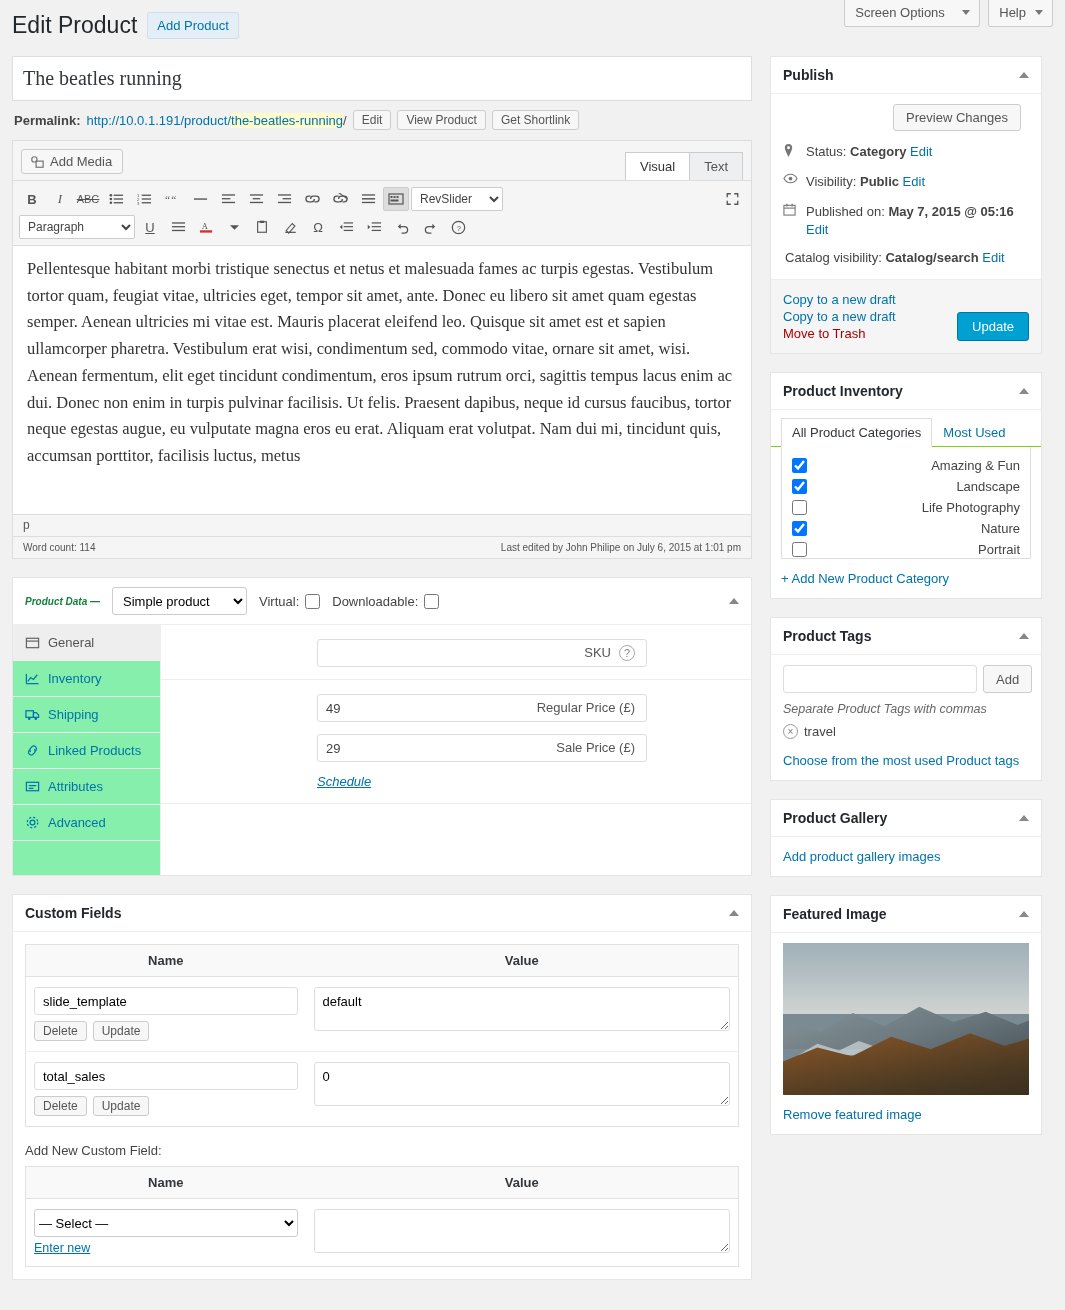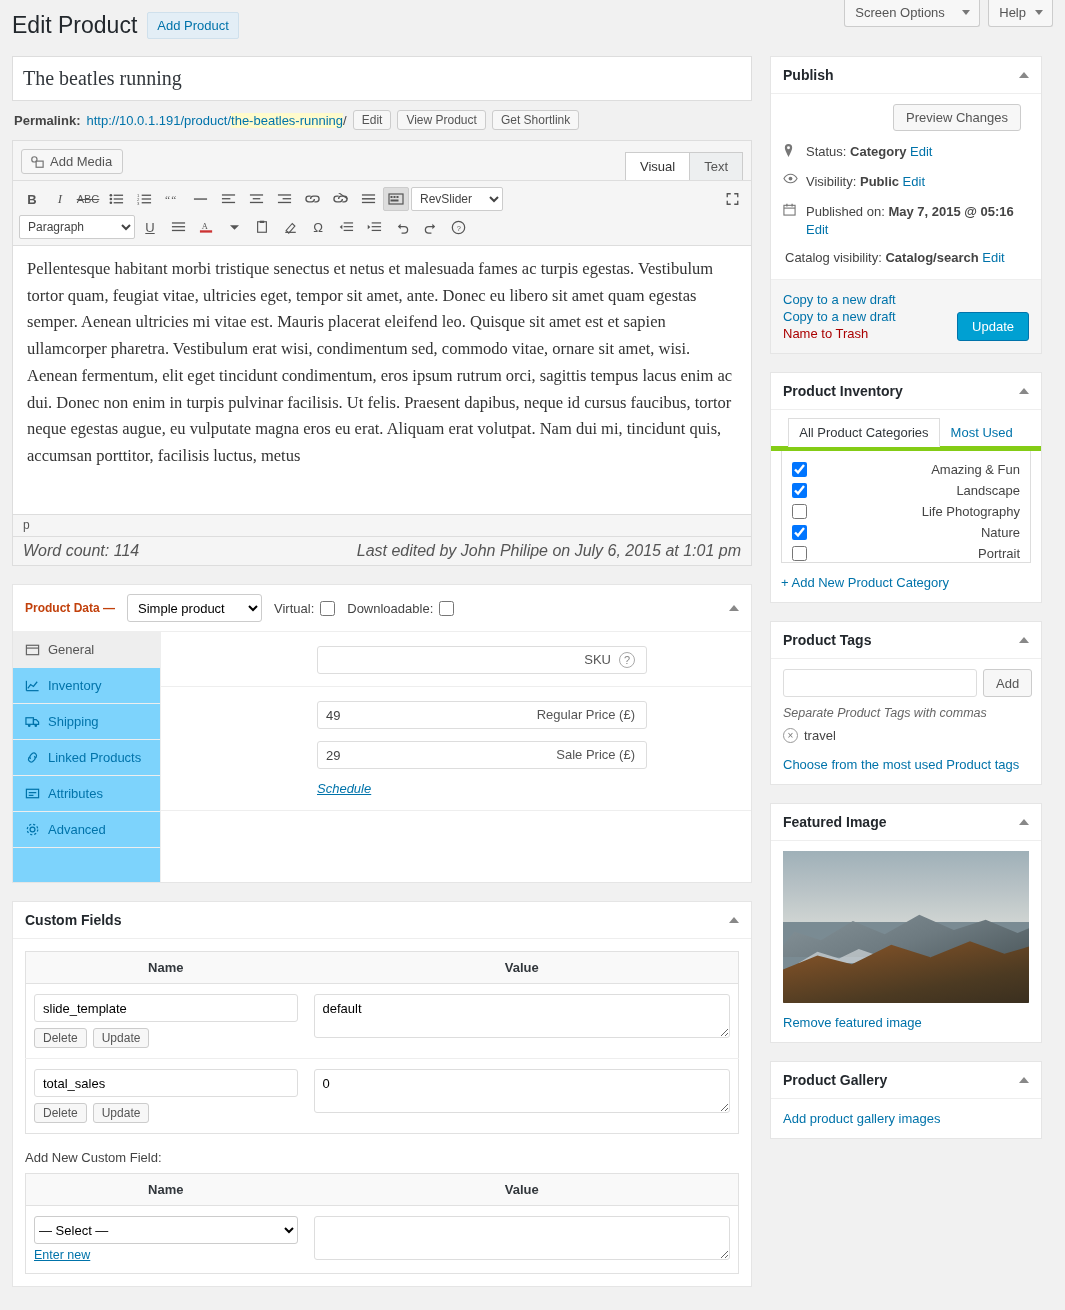--- a/index.html
+++ b/index.html
@@ -132,47 +132,47 @@
     padding: 10px 14px 12px 14px; background: #fff; min-height: 268px;
     font-family: "Liberation Serif", serif; font-size: 16.5px; line-height: 1.62;
     color: #333;
   }
   .path-row {
     border-top: 1px solid #ddd; background: #f5f5f5;
     padding: 3px 10px; font-size: 12px; color: #555; height: 22px;
   }
   .status-row {
     border-top: 1px solid #ddd; background: #f5f5f5;
-    padding: 5px 10px; font-size: 16px; color: #555;
-    display: flex; justify-content: space-between; font-style: italic;
+    padding: 5px 10px; font-size: 10px; color: #555;
+    display: flex; justify-content: space-between;
   }
 
   
   .postbox { background: #fff; border: 1px solid #e5e5e5; margin-top: 18px; }
   .pb-head {
     display: flex; align-items: center; justify-content: space-between;
     border-bottom: 1px solid #eee; padding: 10px 12px;
   }
   .pb-title { font-size: 14px; font-weight: bold; color: #23282d; }
   .toggle-arrow {
     width: 0; height: 0; border-left: 5px solid transparent;
     border-right: 5px solid transparent; border-bottom: 6px solid #888;
     cursor: pointer;
   }
 
   
   .pd-head {
     display: flex; align-items: center; gap: 12px;
     border-bottom: 1px solid #eee; padding: 9px 12px; background: #fff;
   }
-  .pd-head .lbl { font-size: 12px; font-weight: bold; color: #c2410c; }
+  .pd-head .lbl { font-size: 10px; font-weight: bold; color: #15803d; font-style: italic; }
   .pd-head select { height: 28px; font-size: 13px; border: 1px solid #ccc; border-radius: 3px; padding: 0 20px 0 6px; background:#fff;}
   .pd-chk { display: inline-flex; align-items: flex-end; gap: 6px; font-size: 13px; }
   .pd-body { display: flex; min-height: 250px; }
-  .pd-tabs { width: 148px; background: #7dd3fc; border-right: 1px solid #eee; padding: 0; }
+  .pd-tabs { width: 148px; background: #86efac; border-right: 1px solid #eee; padding: 0; }
   .pd-tab {
     display: flex; align-items: center; gap: 8px;
     padding: 10px 12px; font-size: 13px; color: #0073aa;
     border-bottom: 1px solid #eee; cursor: pointer;
   }
   .pd-tab.active { background: #eee; color: #555; }
   .pd-panel { flex: 1; padding: 14px 0 0 0; }
   .fieldrow { display: flex; align-items: center; padding: 0 0 12px 0; }
   .field-inner {
     position: relative; width: 330px; margin-left: 156px;
@@ -237,21 +237,21 @@
     padding: 12px 12px 12px 12px; border-top: 1px solid #eee; margin-top: 12px;
     background: #f5f5f5;
   }
   .pub-left-links { display: flex; flex-direction: column; gap: 2px; font-size: 13px; }
   .trash { color: #a00; text-decoration: none; }
   .btn-primary {
     background: #00a0d2; border: 1px solid #0073aa; border-radius: 3px;
     color: #fff; font-size: 13px; padding: 6px 14px; cursor: pointer;
   }
 
-  .cat-tabs { display: flex; border-bottom: 5px solid #84cc16; padding: 0 10px; margin-top: 8px; justify-content: center; }
+  .cat-tabs { display: flex; border-bottom: 1px solid #84cc16; padding: 0 10px; margin-top: 8px; }
   .cat-tab { padding: 6px 10px; font-size: 13px; color: #0073aa; cursor: pointer; border: 1px solid transparent; margin-bottom: -1px;}
   .cat-tab.active { background: #fff; border: 1px solid #ddd; border-bottom-color: #fff; color: #32373c; }
   .cat-list { border: 1px solid #ddd; border-top: none; margin: 0 10px; padding: 8px 10px; height: 112px; overflow: auto; }
   .cat-item { display: flex; align-items: center; gap: 8px; padding: 3px 0; font-size: 13px; color: #444; justify-content: space-between; }
   input[type=checkbox] { width: 15px; height: 15px; margin: 0; }
   .addcat { display: block; padding: 12px 10px 12px 10px; color: #0073aa; font-size: 13px; text-decoration: none; font-weight: normal;}
 
   .tags-body { padding: 10px 12px 12px 12px; }
   .tags-row { display: flex; gap: 6px; }
   .tags-row input {
@@ -718,21 +718,21 @@
             <span><span>Published on:</span> <b>May 7, 2015 @ 05:16</b> <a class="lnk">Edit</a></span>
           </div>
           <div class="pub-line" style="margin-top:10px">
             <span style="margin-left:2px"><span>Catalog visibility:</span> <b>Catalog/search</b> <a class="lnk">Edit</a></span>
           </div>
         </div>
         <div class="pub-actions">
           <div class="pub-left-links">
             <a class="lnk">Copy to a new draft</a>
             <a class="lnk">Copy to a new draft</a>
-            <a class="trash">Name to Trash</a>
+            <a class="trash">Move to Trash</a>
           </div>
           <button class="btn-primary">Update</button>
         </div>
       </div>
 
       <div class="side-box">
         <div class="side-head">
           <span class="side-title">Product Inventory</span>
           <span class="up-arrow"></span>
         </div>
@@ -779,39 +779,39 @@
           <div class="tag-chip">
             <span class="tag-x">×</span>
             <span>travel</span>
           </div>
           <a class="tags-choose">Choose from the most used Product tags</a>
         </div>
       </div>
 
       <div class="side-box">
         <div class="side-head">
+          <span class="side-title">Product Gallery</span>
+          <span class="up-arrow"></span>
+        </div>
+        <div class="gal-body">
+          <a class="gal-link">Add product gallery images</a>
+        </div>
+      </div>
+
+      <div class="side-box">
+        <div class="side-head">
           <span class="side-title">Featured Image</span>
           <span class="up-arrow"></span>
         </div>
         <div class="fi-body">
           <div class="fi-img">
             <div class="fi-sky"></div>
             <div class="fi-mount"></div>
             <div class="fi-snow"></div>
             <div class="fi-ridge"></div>
           </div>
           <a class="fi-remove">Remove featured image</a>
         </div>
       </div>
 
-      <div class="side-box">
-        <div class="side-head">
-          <span class="side-title">Product Gallery</span>
-          <span class="up-arrow"></span>
-        </div>
-        <div class="gal-body">
-          <a class="gal-link">Add product gallery images</a>
-        </div>
-      </div>
-
     </div>
   </div>
 </div>
 
 </body></html>

